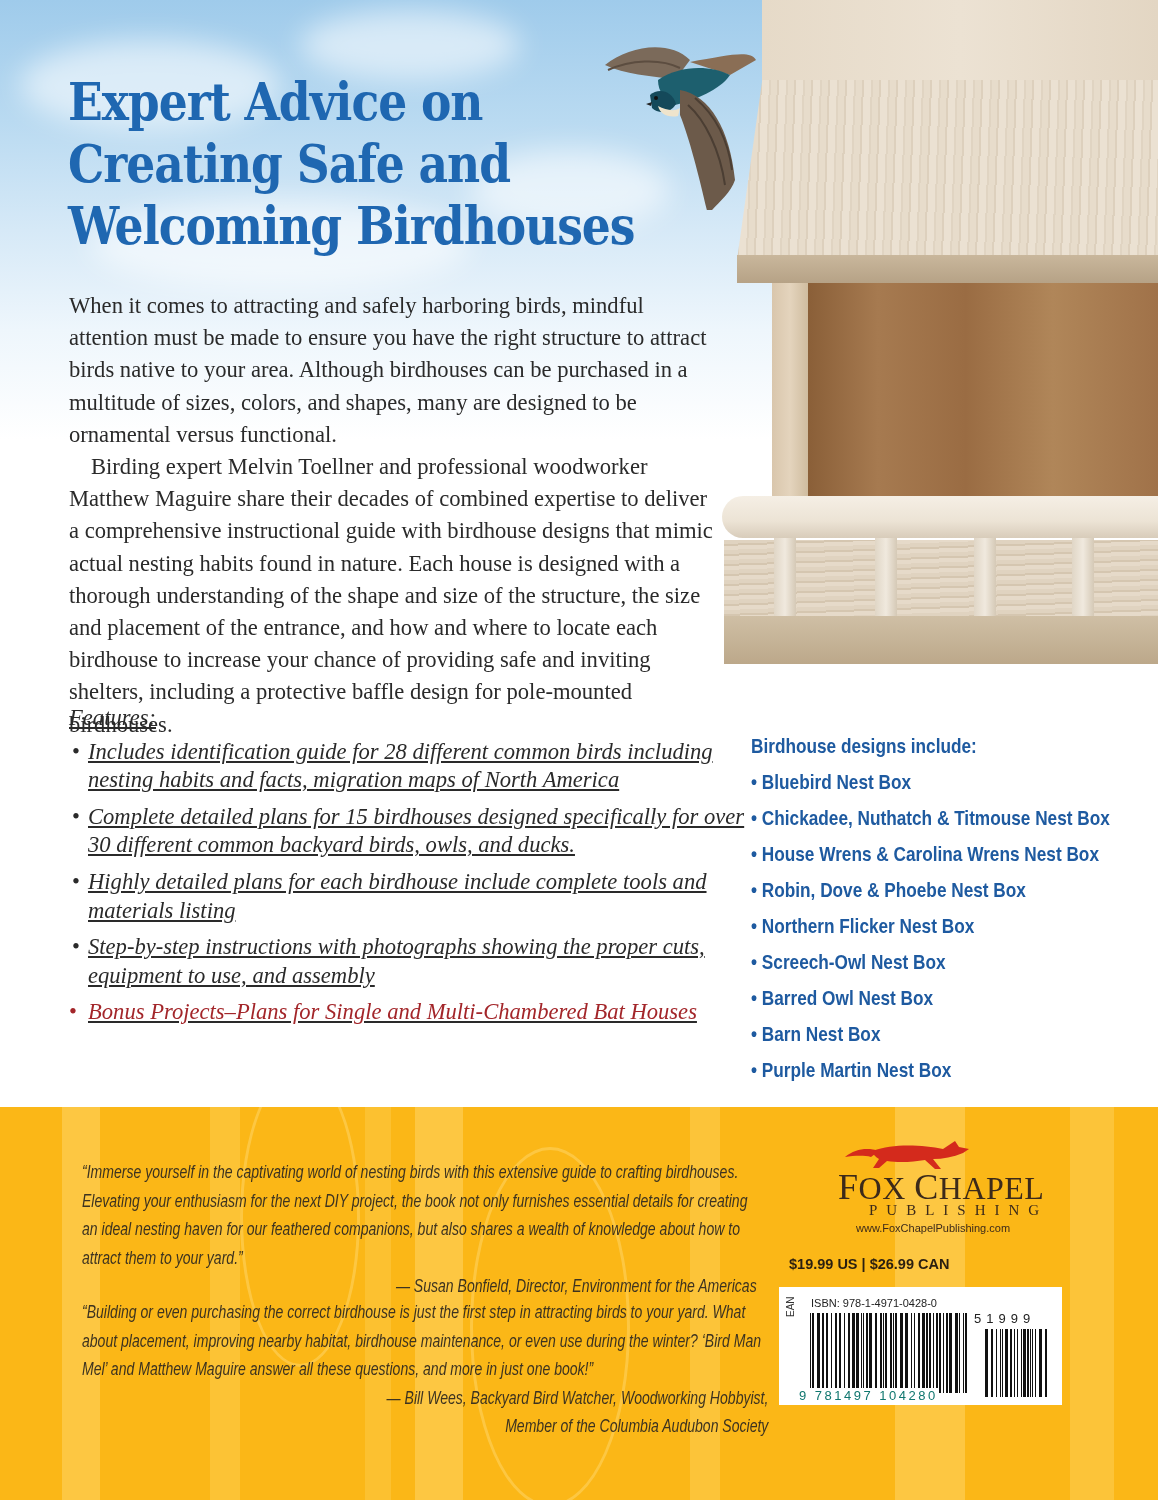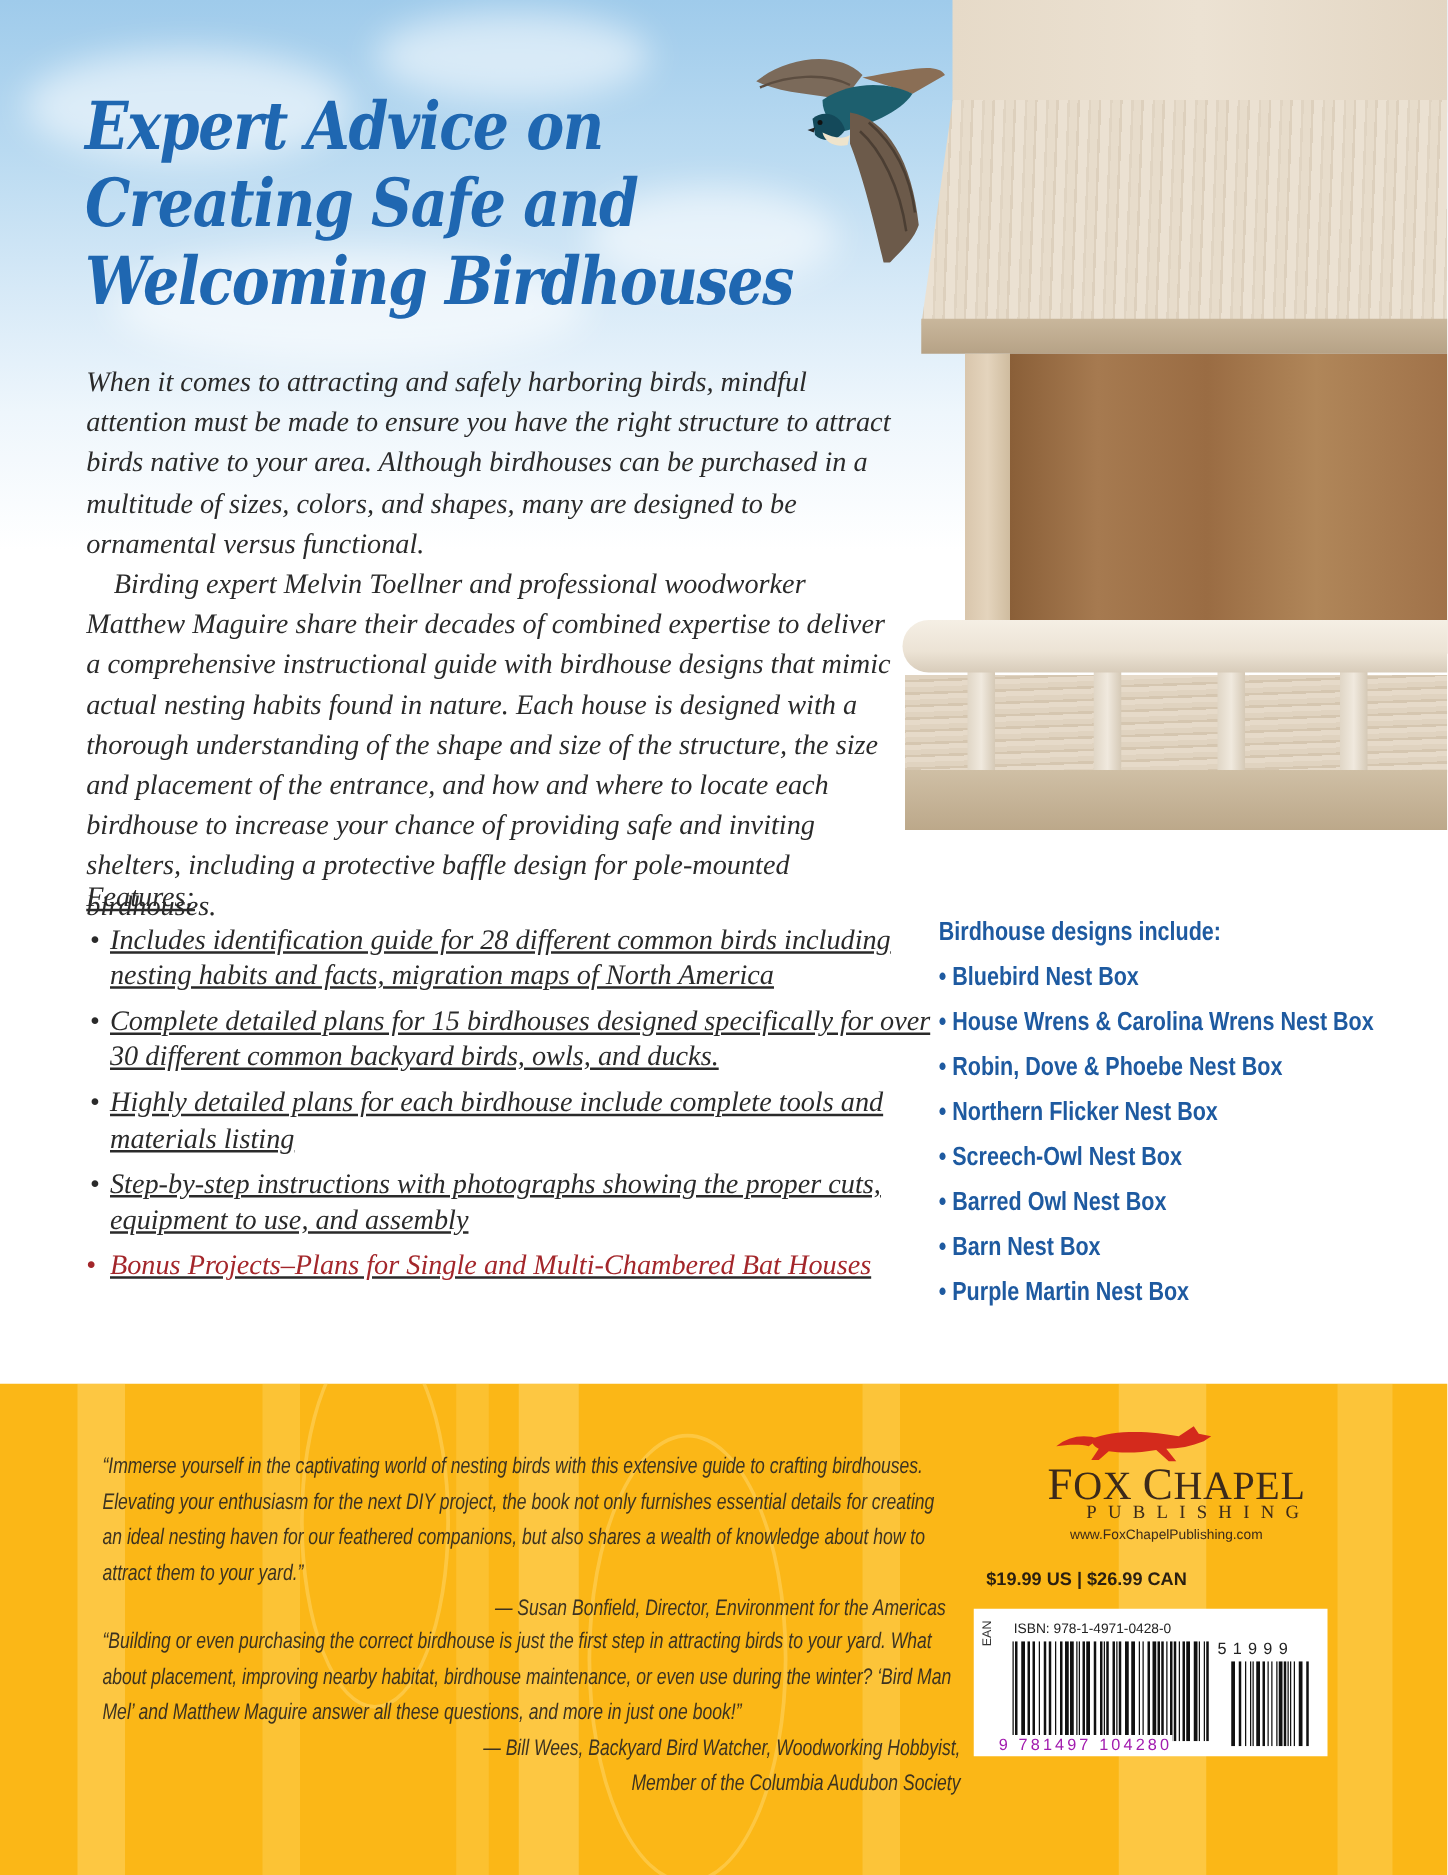--- a/index.html
+++ b/index.html
@@ -4,21 +4,20 @@
 <style>
   * { box-sizing: border-box; margin: 0; padding: 0; }
   html, body { width: 1158px; height: 1500px; overflow: hidden; background: #fff; }
   body { position: relative; font-family: "Liberation Serif", "DejaVu Serif", serif; color: #222; }
 
   
   .upper {
     position: absolute; left: 0; top: 0; width: 1158px; height: 1107px;
     background: linear-gradient(180deg, #9fcbeb 0px, #b9daf1 120px, #d6e9f7 230px, #eef6fc 330px, #ffffff 440px, #ffffff 1107px);
     overflow: hidden;
-    font-style: italic;
   }
   .cloud { position: absolute; border-radius: 50%; background: rgba(255,255,255,0.55); filter: blur(14px); }
 
   
   .bird { position: absolute; left: 580px; top: 20px; width: 180px; height: 190px; }
 
   
   .photo { position: absolute; left: 712px; top: 0; width: 446px; height: 666px; }
   .ph-back { position: absolute; left: 50px; top: 0; width: 396px; height: 90px; background: linear-gradient(90deg, #e6dac8, #ece2d3 50%, #e3d6c3); }
   .ph-roof-top { position: absolute; left: 25px; top: 80px; width: 421px; height: 180px;
@@ -84,21 +83,21 @@
   .pub-sub { position: absolute; left: 869px; top: 1202px; font-family: "Liberation Serif", serif; font-size: 15px; color: #3c2a1a; letter-spacing: 9px; }
   .pub-url { position: absolute; left: 856px; top: 1222px; font-family: "Liberation Sans", sans-serif; font-size: 11px; color: #3c2a1a; }
   .price { position: absolute; left: 789px; top: 1256px; font-family: "Liberation Sans", "DejaVu Sans", sans-serif; font-weight: bold; font-size: 14.5px; color: #2a1f10; text-align: right; }
 
   
   .barcode-box { position: absolute; left: 779px; top: 1287px; width: 283px; height: 118px; background: #fff; }
   .ean { position: absolute; left: 6px; top: 30px; font-family: "Liberation Sans", sans-serif; font-size: 10px; color: #333; transform: rotate(-90deg); transform-origin: left top; }
   .isbn { position: absolute; left: 32px; top: 10px; font-family: "Liberation Sans", sans-serif; font-size: 11px; color: #222; }
   .bars-main { position: absolute; left: 30px; top: 26px; width: 160px; height: 80px; }
   .bars-add { position: absolute; left: 205px; top: 42px; width: 68px; height: 68px; }
-  .ean-digits { position: absolute; left: 20px; top: 101px; font-family: "Liberation Sans", sans-serif; font-size: 13px; color: #a21caf; letter-spacing: 2.5px; background: #fff; }
+  .ean-digits { position: absolute; left: 20px; top: 101px; font-family: "Liberation Sans", sans-serif; font-size: 13px; color: #0f766e; letter-spacing: 2.5px; background: #fff; }
   .add-digits { position: absolute; left: 195px; top: 24px; font-family: "Liberation Sans", sans-serif; font-size: 13px; color: #222; letter-spacing: 5px; }
 </style>
 </head>
 <body>
 
 <div class="upper">
   <div class="cloud" style="left:20px;top:40px;width:260px;height:90px;"></div>
   <div class="cloud" style="left:300px;top:10px;width:220px;height:70px;"></div>
   <div class="cloud" style="left:90px;top:200px;width:380px;height:90px;"></div>
   <div class="cloud" style="left:470px;top:150px;width:200px;height:80px;"></div>
@@ -152,20 +151,21 @@
     <li>Highly detailed plans for each birdhouse include complete tools and materials listing</li>
     <li>Step-by-step instructions with photographs showing the proper cuts, equipment to use, and assembly</li>
     <li class="bonus">Bonus Projects–Plans for Single and Multi-Chambered Bat Houses</li>
   </ul>
 </div>
 
 <div class="designs">
   <div><span class="narrow">Birdhouse designs include:</span></div>
   <ul>
     <li><span class="narrow">• Bluebird Nest Box</span></li>
+    <li><span class="narrow">• Chickadee, Nuthatch &amp; Titmouse Nest Box</span></li>
     <li><span class="narrow">• House Wrens &amp; Carolina Wrens Nest Box</span></li>
     <li><span class="narrow">• Robin, Dove &amp; Phoebe Nest Box</span></li>
     <li><span class="narrow">• Northern Flicker Nest Box</span></li>
     <li><span class="narrow">• Screech-Owl Nest Box</span></li>
     <li><span class="narrow">• Barred Owl Nest Box</span></li>
     <li><span class="narrow">• Barn Nest Box</span></li>
     <li><span class="narrow">• Purple Martin Nest Box</span></li>
   </ul>
 </div>
 

